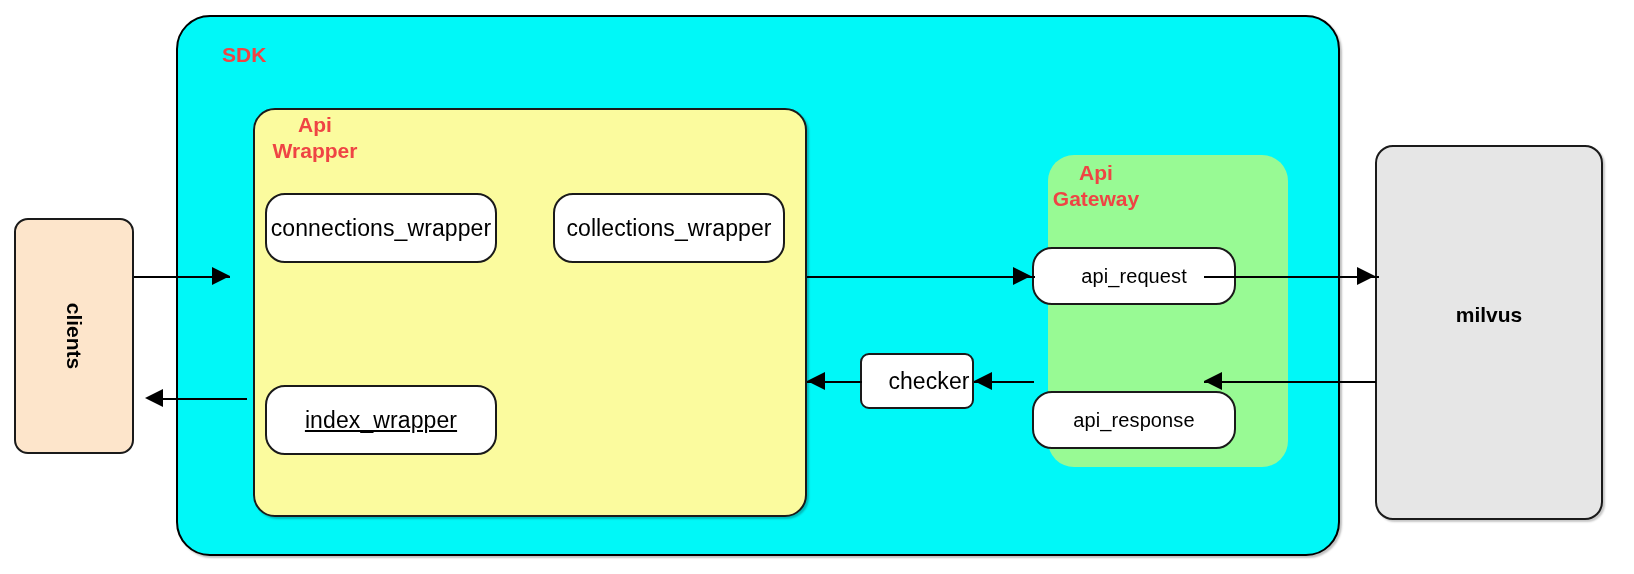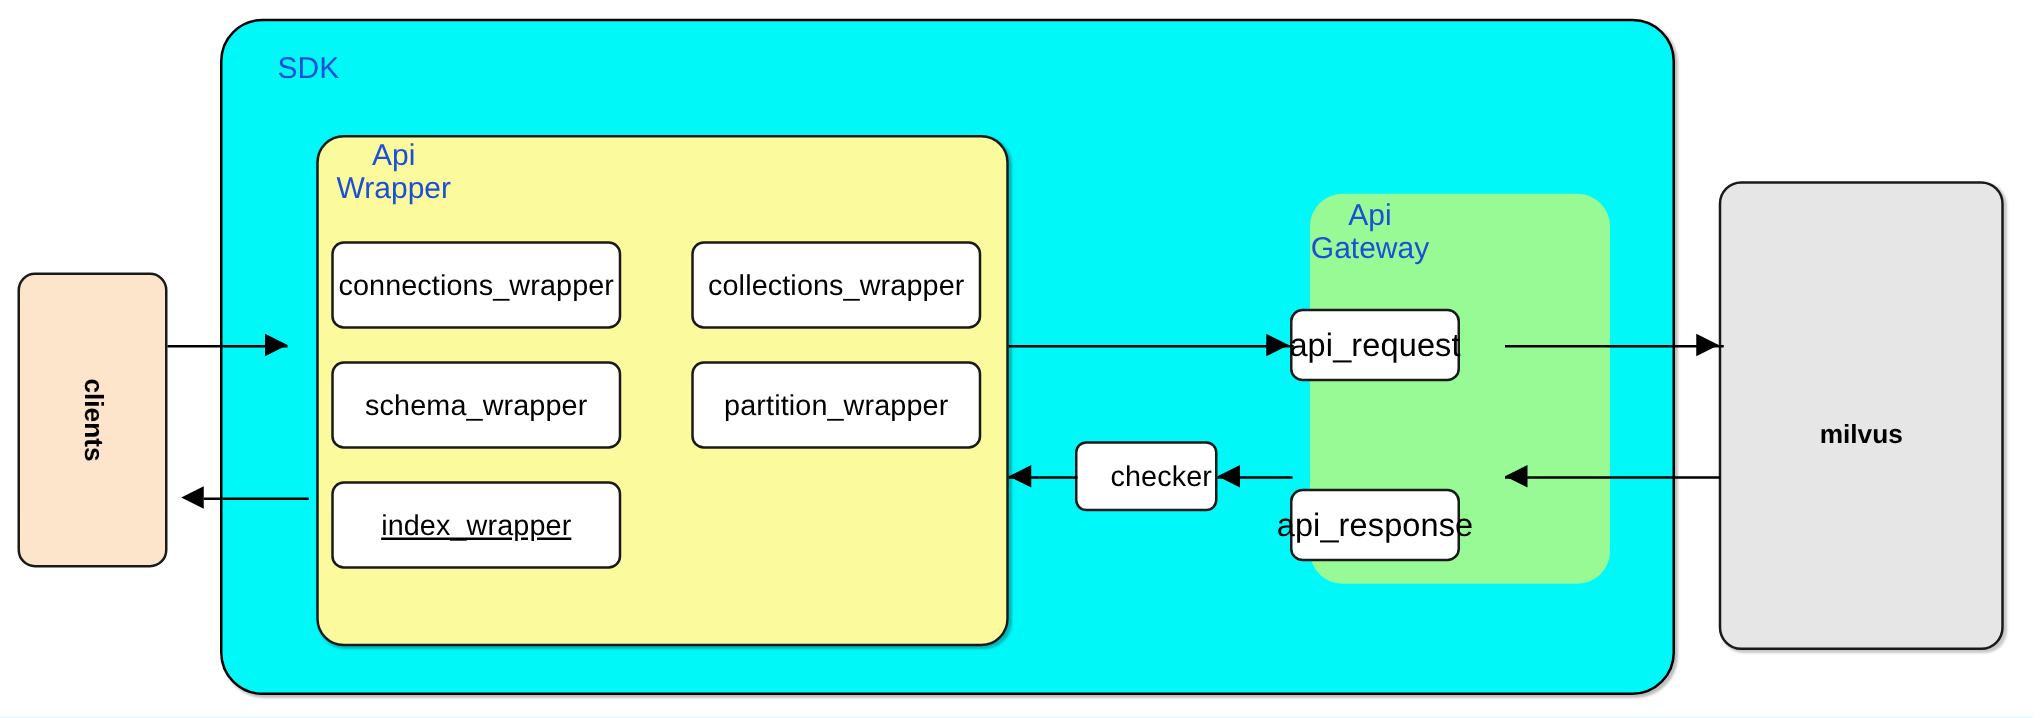--- a/index.html
+++ b/index.html
@@ -23,21 +23,21 @@
     position: absolute;
     box-sizing: border-box;
     border: 2px solid #000000;
     border-radius: 18px;
   }
   .leaf-box {
     position: absolute;
     box-sizing: border-box;
     background: #ffffff;
     border: 2px solid #1a1a1a;
-    border-radius: 10px;
+    border-radius: 20px;
     display: flex;
     align-items: center;
     justify-content: center;
     font-size: 23px;
     color: #000000;
     letter-spacing: .1px;
   }
 
   
   #sdk-box {
@@ -74,23 +74,23 @@
     width: 228px; height: 375px;
     background: #e6e6e6;
     border-radius: 18px;
     border: 2px solid #1a1a1a;
     box-shadow: 2px 2px 2px rgba(0,0,0,.22);
   }
 
   
   .group-title {
     position: absolute;
-    font-weight: normal;
-    font-size: 24px;
-    color: #1d4ed8;
+    font-weight: bold;
+    font-size: 21px;
+    color: #ef4444;
     line-height: 26px;
     white-space: pre-line;
     text-align: center;
   }
   #sdk-title   { left: 222px; top: 42px; }
   #apiwrap-title { left: 255px; top: 112px; width: 120px; text-align: center; }
   #apigw-title  { left: 1016px; top: 160px; width: 160px; text-align: center; }
 
   
   .center-label {
@@ -104,33 +104,33 @@
   }
   #clients-label {
     left: 14px; top: 218px; width: 120px; height: 236px;
   }
   #clients-label span {
     transform: rotate(90deg);
     white-space: nowrap;
     display: inline-block;
   }
   #milvus-label {
-    left: 1375px; top: 160px; width: 228px; height: 375px;
+    left: 1375px; top: 127px; width: 228px; height: 375px;
   }
 
   
   .wrap-cell { width: 232px; height: 70px; }
   .col-a { left: 265px; }
   .col-b { left: 553px; text-align: center; }
   .row-1 { top: 193px; }
   .row-2 { top: 289px; }
   .row-3 { top: 385px; text-decoration: underline; }
 
   
-  .gw-cell { left: 1032px; width: 136px; height: 58px; font-size: 26px; }
+  .gw-cell { left: 1032px; width: 204px; height: 58px; font-size: 20px; }
   #api-request-box  { top: 247px; }
   #api-response-box { top: 352px; margin-top: 39px; }
 
   
   #checker-box {
     left: 860px; top: 353px;
     width: 114px; height: 56px;
     font-size: 23px;
     border-radius: 9px;
     padding-left: 24px;
@@ -158,22 +158,20 @@
 
   <div id="sdk-box" class="box"></div>
   <div id="sdk-title" class="group-title">SDK</div>
 
   <div id="api-wrapper-box" class="box"></div>
   <div id="apiwrap-title" class="group-title">Api
 Wrapper</div>
 
   <div class="leaf-box wrap-cell col-a row-1">connections_wrapper</div>
   <div class="leaf-box wrap-cell col-b row-1">collections_wrapper</div>
-  <div class="leaf-box wrap-cell col-a row-2">schema_wrapper</div>
-  <div class="leaf-box wrap-cell col-b row-2">partition_wrapper</div>
   <div class="leaf-box wrap-cell col-a row-3">index_wrapper</div>
 
   <div id="api-gateway-box" class="box"></div>
   <div id="apigw-title" class="group-title">Api
 Gateway</div>
 
   <div id="api-request-box" class="leaf-box gw-cell">api_request</div>
   <div id="api-response-box" class="leaf-box gw-cell">api_response</div>
 
   <div id="checker-box" class="leaf-box">checker</div>

